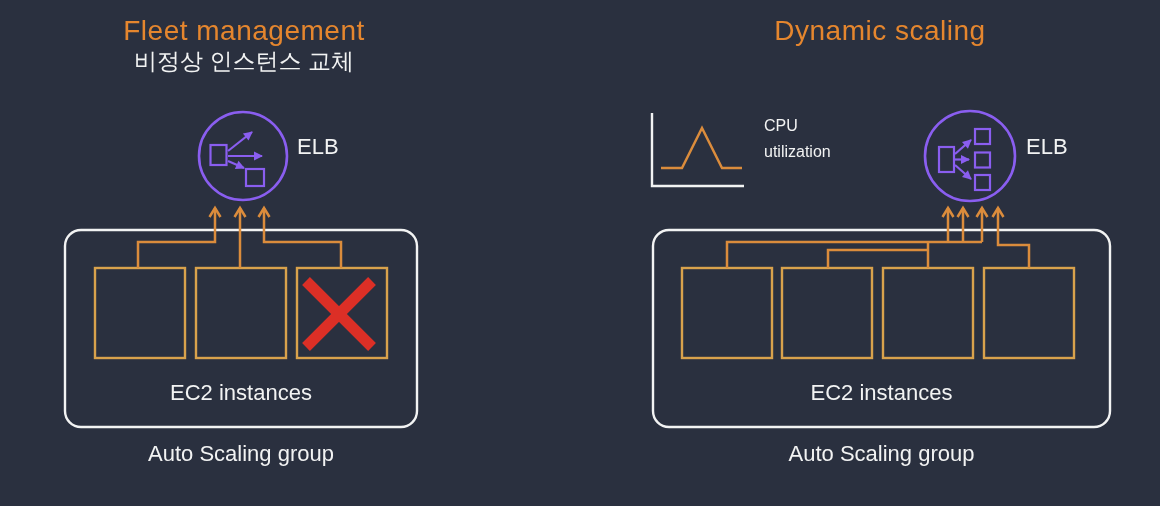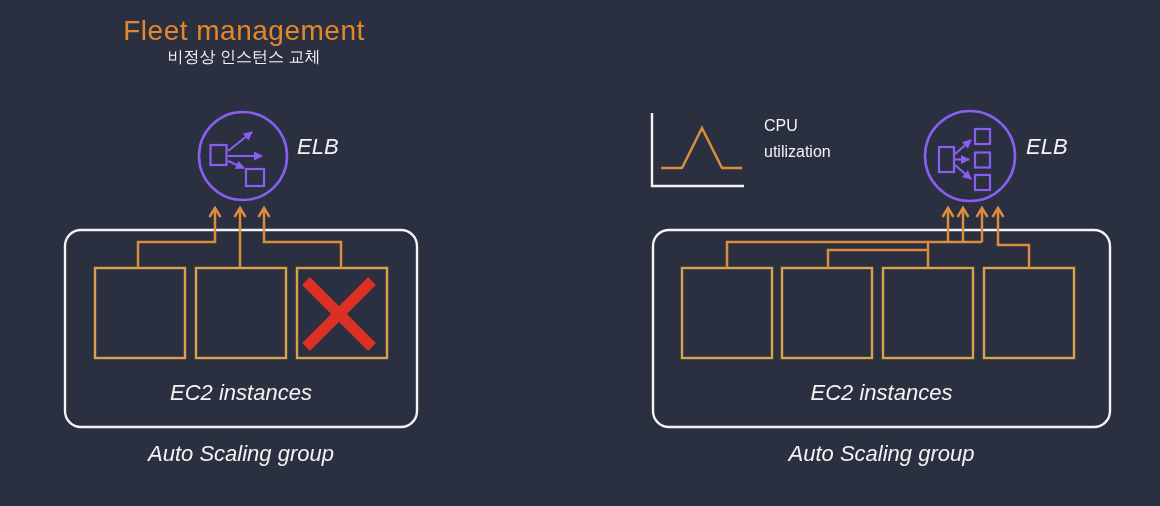--- a/index.html
+++ b/index.html
@@ -8,22 +8,22 @@
   }
   html,body{margin:0;padding:0;background:var(--bg);}
   .canvas{
     position:relative;width:1140px;height:506px;background:var(--bg);
     font-family:"Liberation Sans","DejaVu Sans",sans-serif;overflow:hidden;
   }
   .layer{position:absolute;left:0;top:0;}
   .txt{position:absolute;color:var(--white);line-height:1.15;white-space:nowrap;}
   .center{text-align:center;white-space:normal;}
   .title{font-size:28px;color:var(--orange);letter-spacing:.5px;}
-  .subtitle{font-size:16px;}
-  .label{font-size:22px;font-style:italic;}
+  .subtitle{font-size:23px;}
+  .label{font-size:22px;}
   .small-label{font-size:16px;line-height:26px;}
   svg .box{fill:none;stroke:var(--white);stroke-width:2.4;}
   svg .sq{fill:none;stroke:var(--gold);stroke-width:2.4;}
   svg .wire{fill:none;stroke:var(--wire);stroke-width:2.5;}
   svg .pur{fill:none;stroke:var(--purple);stroke-width:2.2;}
   svg .circ{fill:none;stroke:var(--purple);stroke-width:2.6;}
   svg .axes{fill:none;stroke:var(--white);stroke-width:2.4;}
   svg .redx{stroke:var(--red);stroke-width:11;stroke-linecap:butt;}
 </style>
 </head>
@@ -100,20 +100,21 @@
       <line class="pur" marker-end="url(#tri)" x1="955" y1="165" x2="971" y2="179"></line>
     </g>
   </svg>
 
   <div class="txt title center" style="left:44px;top:15px;width:400px">Fleet management</div>
   <div class="txt subtitle center" style="left:44px;top:48px;width:400px">비정상 인스턴스 교체</div>
   <div class="txt label" style="left:297px;top:134px">ELB</div>
   <div class="txt label center" style="left:65px;top:380px;width:352px">EC2 instances</div>
   <div class="txt label center" style="left:65px;top:441px;width:352px">Auto Scaling group</div>
 
+  <div class="txt title center" style="left:680px;top:15px;width:400px">Dynamic scaling</div>
   <div class="txt small-label" style="left:764px;top:113px">
     <div>CPU</div>
     <div>utilization</div>
   </div>
   <div class="txt label" style="left:1026px;top:134px">ELB</div>
   <div class="txt label center" style="left:653px;top:380px;width:457px">EC2 instances</div>
   <div class="txt label center" style="left:653px;top:441px;width:457px">Auto Scaling group</div>
 
 </div>
 

